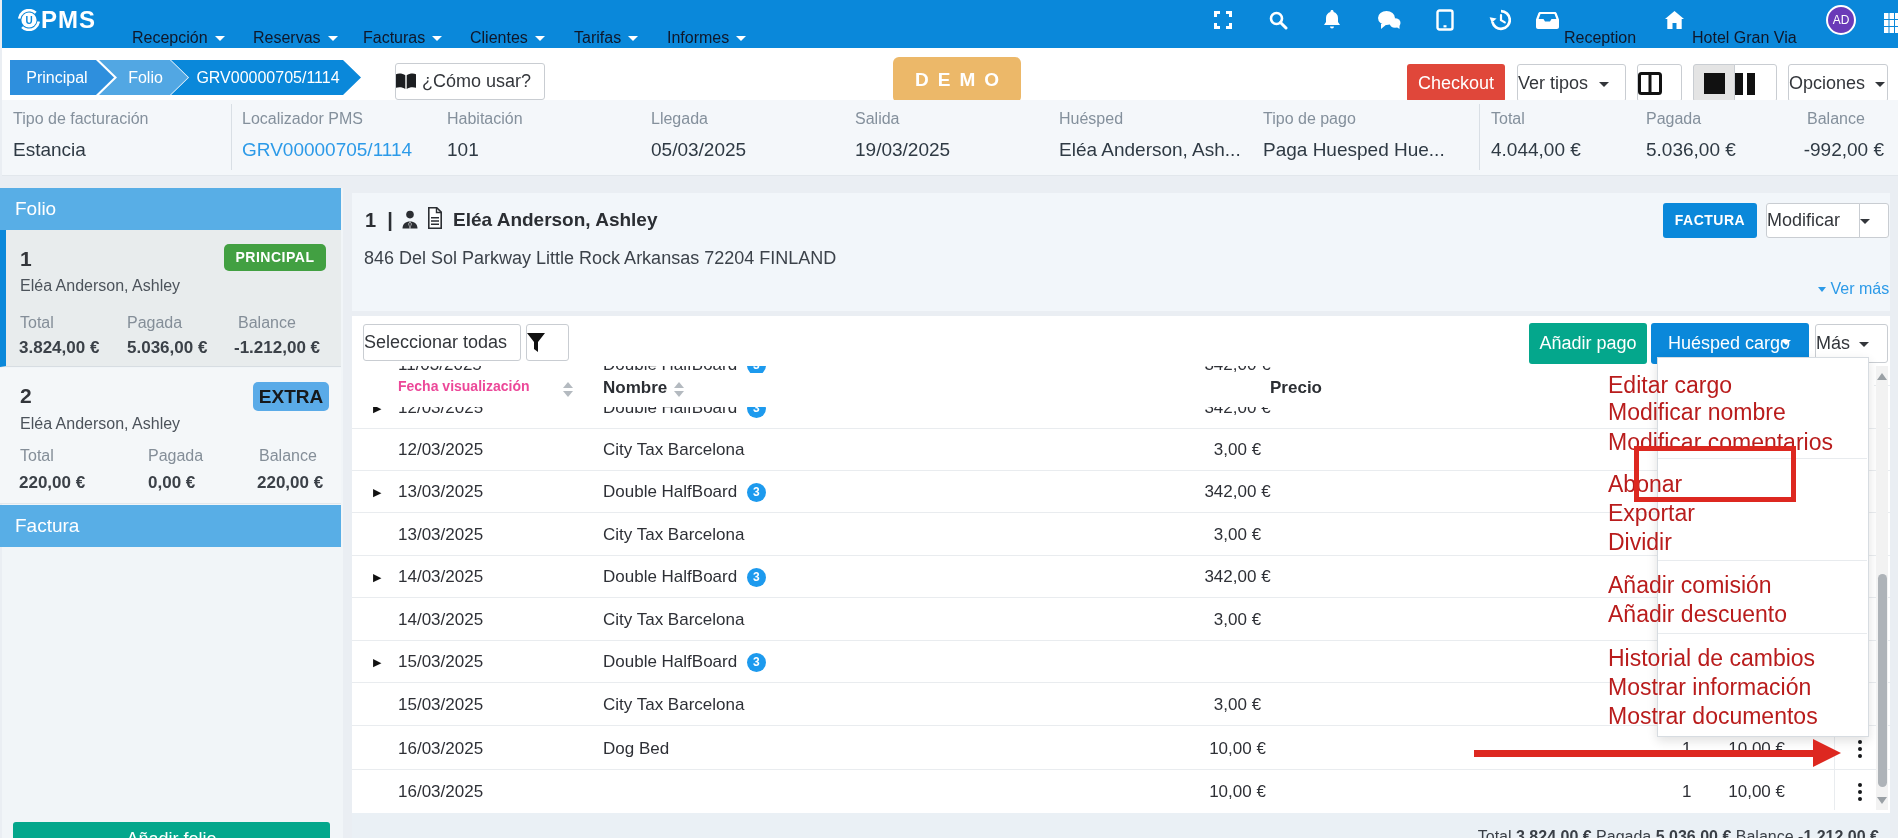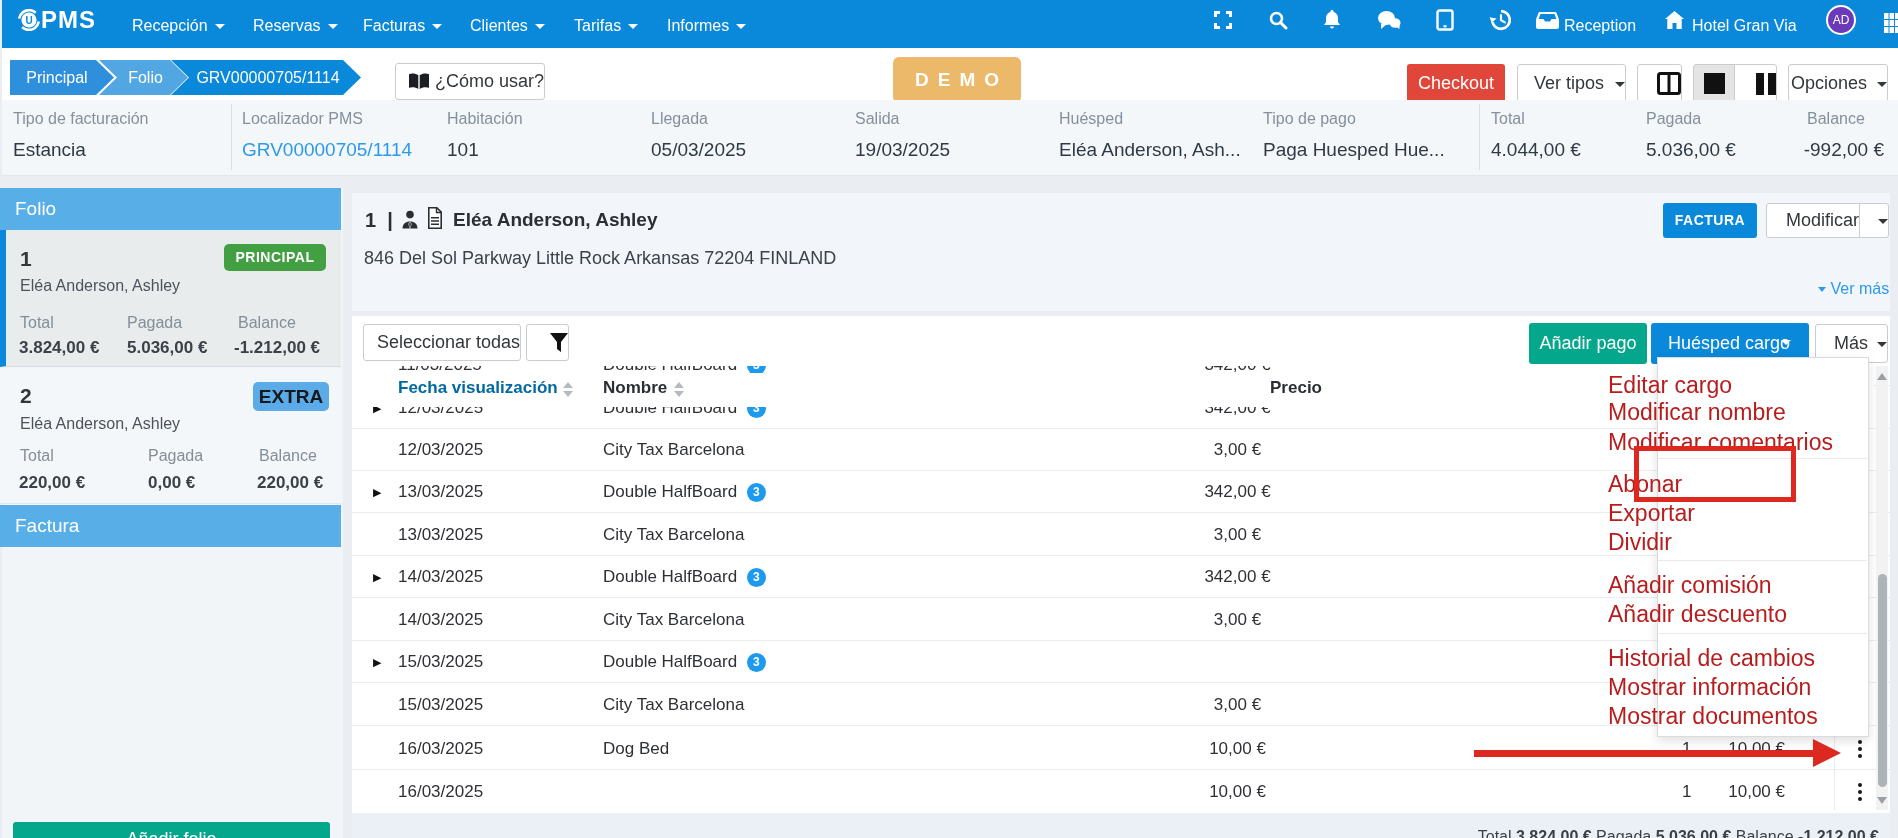--- a/index.html
+++ b/index.html
@@ -1,42 +1,42 @@
 <!DOCTYPE html>
 <html><head><meta charset="utf-8">
 <style>
 *{margin:0;padding:0;box-sizing:border-box}
 html,body{width:1898px;height:838px;background:#eaeef3;font-family:"Liberation Sans",sans-serif;overflow:hidden}
 body{position:relative}
 .abs{position:absolute}
 .caret{display:inline-block;width:0;height:0;border-left:5px solid transparent;border-right:5px solid transparent;border-top:5px solid currentColor;vertical-align:middle}
 
 #nav{position:absolute;left:2px;top:0;width:1896px;height:48px;background:#0a88da}
-#nav .mitem{position:absolute;top:4px;height:43px;line-height:43px;color:#ffffff;font-size:16px;white-space:nowrap}
+#nav .mitem{position:absolute;top:16px;height:43px;line-height:43px;color:#0f172a;font-size:16px;white-space:nowrap}
 #nav .mitem .caret{margin-left:8px;border-top-color:#fff}
 #logo{position:absolute;left:39px;top:6px;color:#fff;font-size:24px;font-weight:bold;letter-spacing:1px}
 
 #crumbrow{position:absolute;left:2px;top:48px;width:1896px;height:52px;background:#fff}
 .crumb{position:absolute;top:60px;height:35px;line-height:35px;color:#fff;font-size:16px;text-align:center}
 
 #infobar{position:absolute;left:2px;top:100px;width:1896px;height:76px;background:#f4f7fa;border-bottom:1px solid #e2e7ec}
 .ilab{position:absolute;top:110px;font-size:16px;color:#84909c;white-space:nowrap}
 .ival{position:absolute;top:139px;font-size:19px;color:#2f3a44;white-space:nowrap}
 .isep{position:absolute;top:104px;height:66px;width:1px;background:#d9dfe5}
 
 #sidebar{position:absolute;left:2px;top:188px;width:341px;height:650px;background:#f1f5f8}
 #folhdr,#fachdr{position:absolute;left:0;width:341px;height:42px;background:#58aee6;color:#fff;font-size:19px;line-height:42px;padding-left:15px}
 .fitem{position:absolute;left:0;width:341px}
 .badge{position:absolute;color:#fff;font-weight:bold;font-size:13px;text-align:center;border-radius:4px;letter-spacing:.5px}
 .slab{position:absolute;font-size:16px;color:#848e98;white-space:nowrap}
 .sval{position:absolute;font-size:17px;font-weight:bold;color:#3b4148;white-space:nowrap}
 
 #panel1{position:absolute;left:352px;top:193px;width:1538px;height:118px;background:#f2f6fa}
 #panel2{position:absolute;left:352px;top:316px;width:1538px;height:522px;background:#fff}
-.btn{position:absolute;border:1px solid #c9cdd2;background:#fff;border-radius:3px;font-size:18px;color:#33363b;text-align:right}
+.btn{position:absolute;border:1px solid #c9cdd2;background:#fff;border-radius:3px;font-size:18px;color:#33363b;text-align:left}
 
 .trow{position:absolute;left:0;width:1538px;height:43px;border-bottom:1px solid #e9ecef;font-size:17px;color:#2e3036}
 .tdate{position:absolute;left:46px;top:0;line-height:44px}
 .tname{position:absolute;left:251px;top:0;line-height:44px}
 .tprice{position:absolute;left:800px;width:171px;top:0;line-height:44px;text-align:center}
 .tqty{position:absolute;left:1330px;top:0;line-height:44px}
 .tprice2{position:absolute;left:1368px;width:65px;top:0;line-height:44px;text-align:right}
 .kebab{position:absolute;left:1506px;top:13px;width:4px;height:18px}
 .kebab i{display:block;width:4px;height:4px;border-radius:50%;background:#16181b;margin-bottom:3px}
 .nbadge{display:inline-block;width:19px;height:19px;border-radius:50%;background:#1d9aee;color:#fff;font-size:12px;font-weight:bold;text-align:center;line-height:19px;vertical-align:1px;margin-left:5px}
@@ -275,21 +275,21 @@
       <span class="kebab">
         <i></i>
         <i></i>
         <i></i>
       </span>
     </div>
   <div class="abs" style="left:1482px;top:0;width:1px;height:444px;background:#e9ecef"></div>
 </div>
 
 <div class="abs" style="left:352px;top:373px;width:1522px;height:34px;background:#fff;z-index:10">
-  <span class="abs" style="left:46px;top:5px;font-size:17px;font-weight:bold;color:#0369a1">Fecha visualización</span>
+  <span class="abs" style="left:46px;top:5px;font-size:14px;font-weight:bold;color:#ec4899">Fecha visualización</span>
     <span class="sorti" style="left:211px"></span>
     <span class="sortd" style="left:211px"></span>
   <span class="abs" style="left:251px;top:5px;font-size:17px;font-weight:bold;color:#2b2e33">Nombre</span>
     <span class="sorti" style="left:322px"></span>
     <span class="sortd" style="left:322px"></span>
   <span class="abs" style="left:820px;width:150px;top:5px;font-size:17px;font-weight:bold;color:#2b2e33;text-align:right">Precio</span>
 </div>
 
 <div class="abs" style="left:352px;top:813px;width:1538px;height:25px;background:#eaf0f5;font-size:16px;color:#3a3f46;overflow:hidden">
   <div style="position:absolute;right:11px;top:15px;white-space:nowrap">Total <b>3.824,00 €</b> Pagada <b>5.036,00 €</b> Balance <b>-1.212,00 €</b></div>

